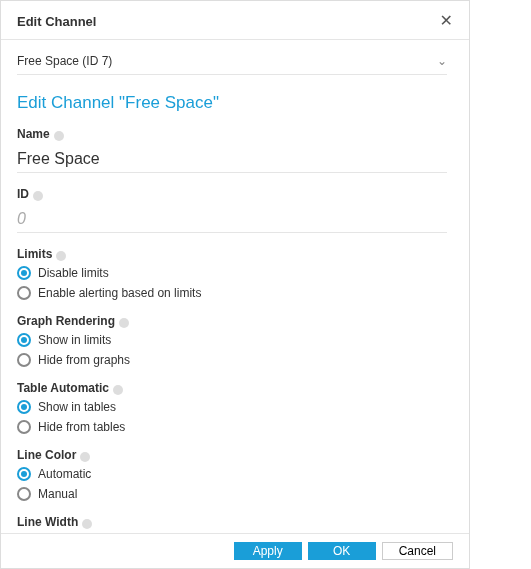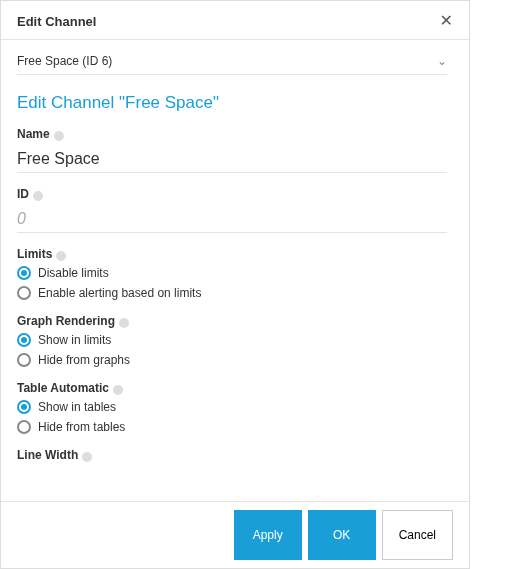--- a/index.html
+++ b/index.html
@@ -19,41 +19,41 @@
 .help-icon { width: 10px; height: 10px; border-radius: 50%; background: #ddd; display: inline-block; }
 .text-input { width: 100%; border: none; border-bottom: 1px solid #e5e5e5; padding: 4px 0; font-size: 16px; color: #333; outline: none; }
 .text-input.readonly { color: #aaa; font-style: italic; }
 .radio-group { display: flex; flex-direction: column; gap: 6px; margin-top: 4px; }
 .radio-item { display: flex; align-items: flex-end; gap: 7px; cursor: pointer; }
 .radio-outer { width: 14px; height: 14px; border-radius: 50%; border: 2px solid #888; display: flex; align-items: center; justify-content: center; flex-shrink: 0; }
 .radio-outer.sel { border-color: #1a9ed8; }
 .radio-inner { width: 6px; height: 6px; border-radius: 50%; background: #1a9ed8; }
 .radio-label { font-size: 12px; color: #333; }
 .footer { border-top: 1px solid #e5e5e5; padding: 8px 16px; display: flex; justify-content: flex-end; gap: 6px; }
-.btn { min-width: 68px; padding: 17px 16px; font-size: 12px; border: 1px solid #ccc; background: #fff; cursor: pointer; }
+.btn { min-width: 68px; padding: 1px 16px; font-size: 12px; border: 1px solid #ccc; background: #fff; cursor: pointer; }
 .btn-primary { background: #1a9ed8; border-color: #1a9ed8; color: #fff; }
 .scroll-area::-webkit-scrollbar { width: 8px; }
 .scroll-area::-webkit-scrollbar-thumb { background: #ccc; border-radius: 4px; }
 .scroll-area::-webkit-scrollbar-track { background: #f4f4f4; }
 </style>
 </head>
 <body>
 
 <div class="dialog">
 
   <div class="dialog-hdr">
     <div class="dialog-title">Edit Channel</div>
     <div class="close-x">✕</div>
   </div>
 
   <div class="body-wrap">
     <div class="scroll-area">
 
       <div class="select-row">
-        <span class="select-text">Free Space (ID 6)</span>
+        <span class="select-text">Free Space (ID 7)</span>
         <span class="chev">⌄</span>
       </div>
 
       <div class="section-title">Edit Channel "Free Space"</div>
 
       <div class="field">
         <div class="field-label">
           <span>Name</span>
           <span class="help-icon"></span>
         </div>
@@ -118,20 +118,38 @@
               </span>
             <span class="radio-label">Show in tables</span>
           </div>
           <div class="radio-item">
             <span class="radio-outer"></span>
             <span class="radio-label">Hide from tables</span>
           </div>
         </div>
       </div>
 
+      <div class="field">
+        <div class="field-label">
+          <span>Line Color</span>
+          <span class="help-icon"></span>
+        </div>
+        <div class="radio-group">
+          <div class="radio-item">
+            <span class="radio-outer sel">
+                <span class="radio-inner"></span>
+              </span>
+            <span class="radio-label">Automatic</span>
+          </div>
+          <div class="radio-item">
+            <span class="radio-outer"></span>
+            <span class="radio-label">Manual</span>
+          </div>
+        </div>
+      </div>
 
       <div class="field">
         <div class="field-label">
           <span>Line Width</span>
           <span class="help-icon"></span>
         </div>
 
       </div>
 
     </div>

